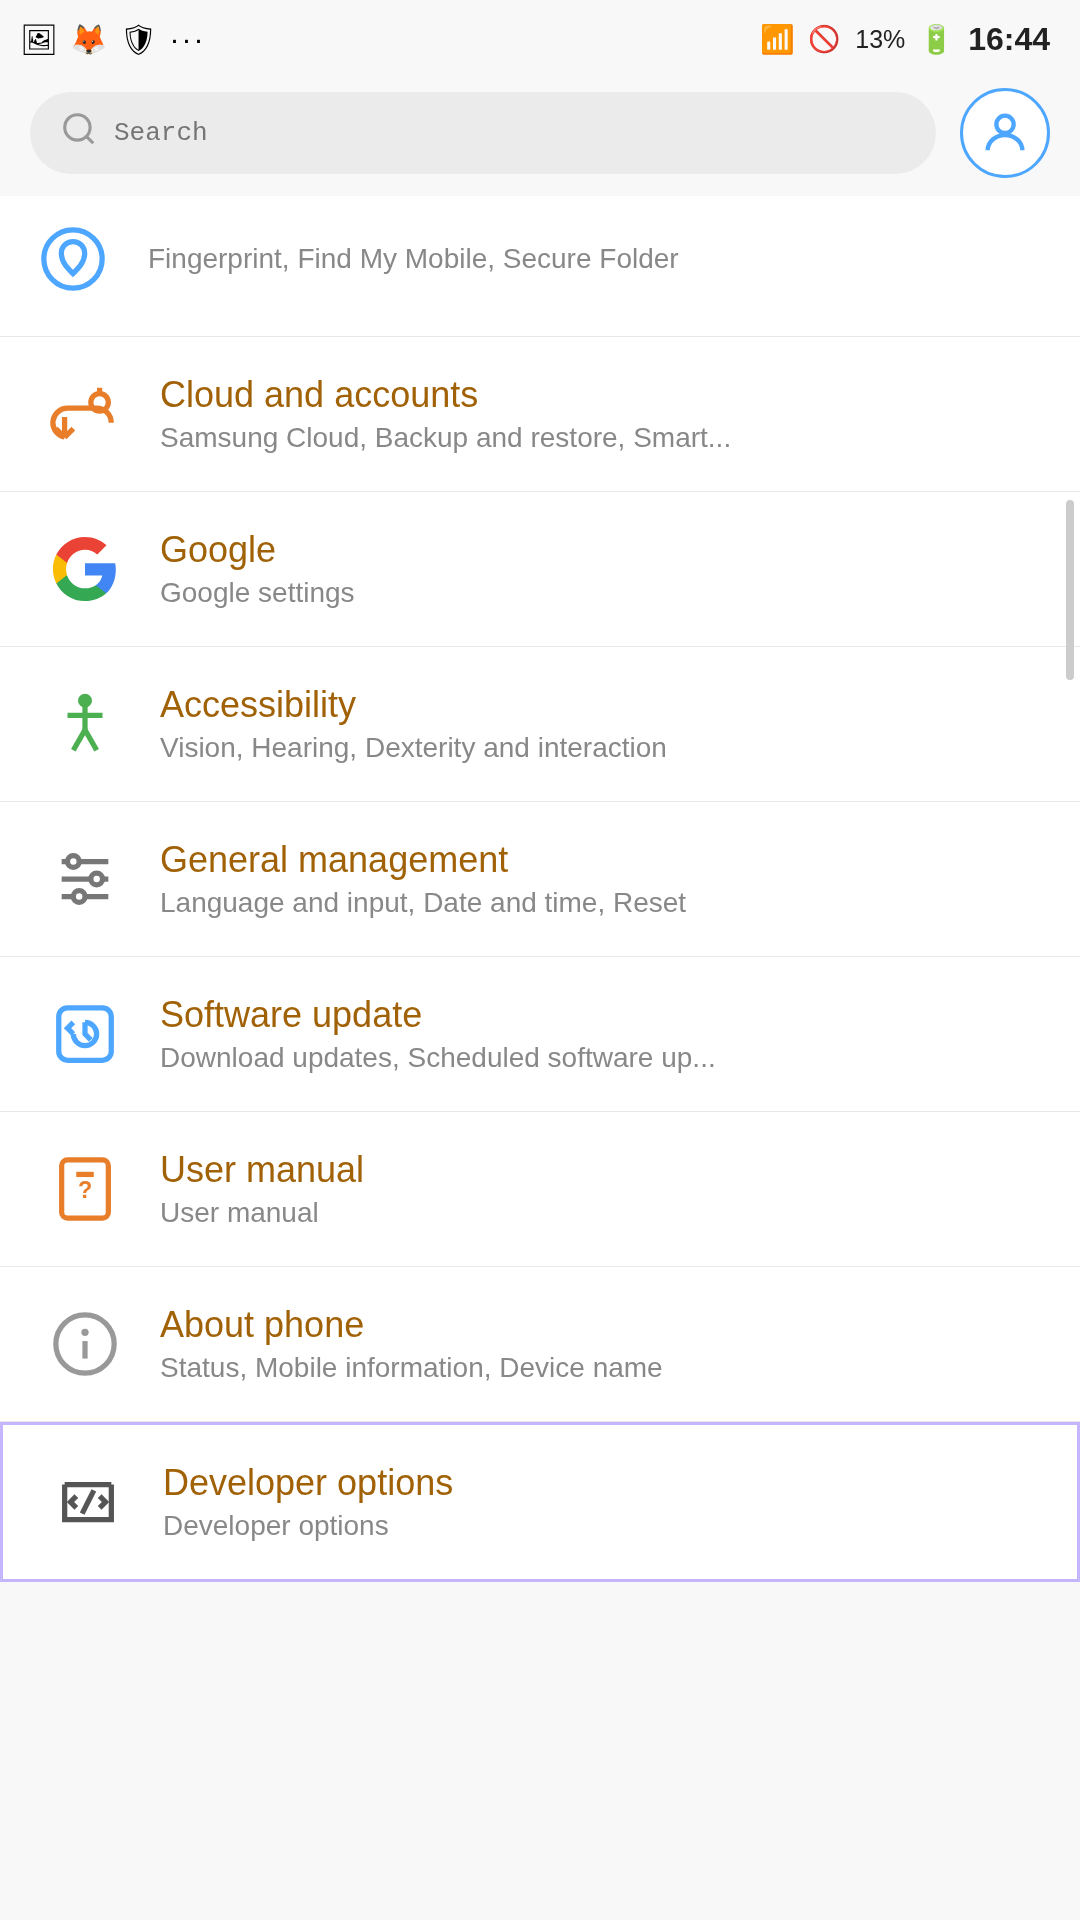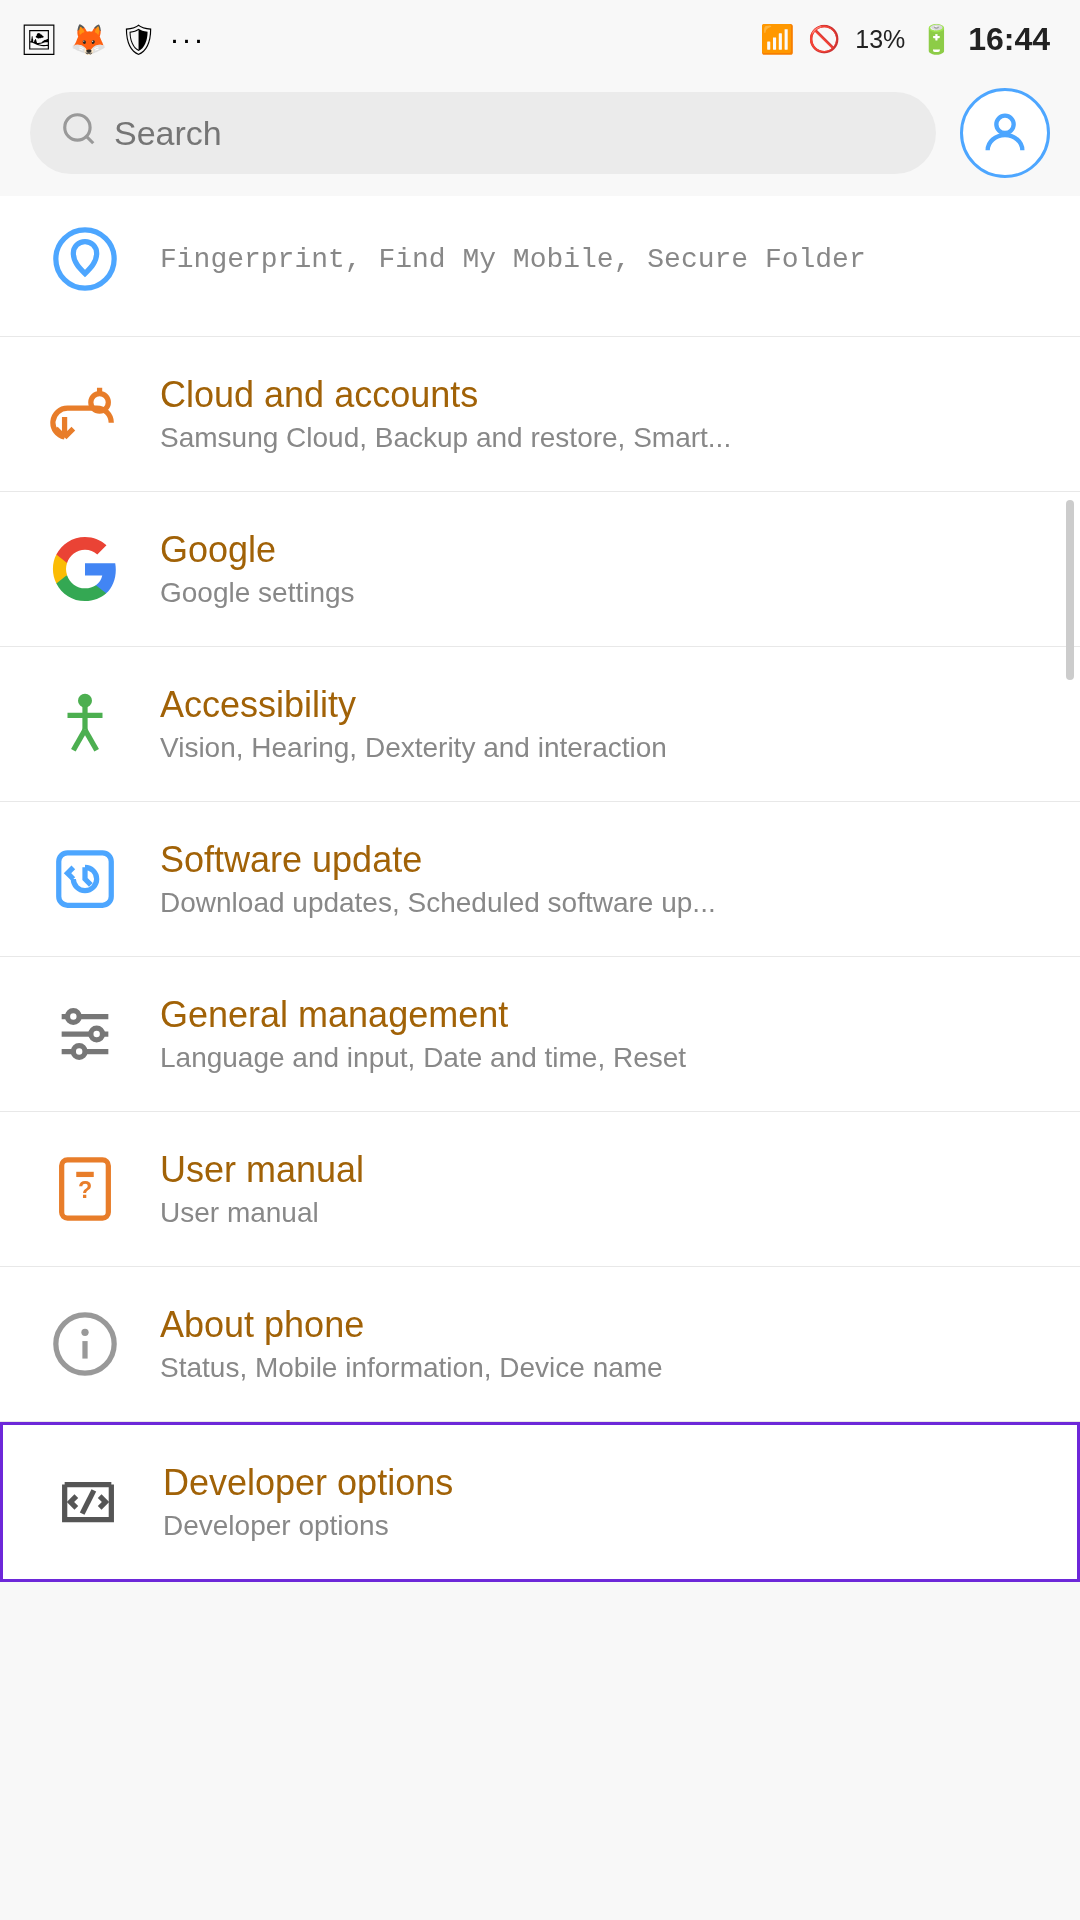--- a/index.html
+++ b/index.html
@@ -53,24 +53,25 @@
       padding: 18px 30px;
       gap: 16px;
     }
     .search-bar-icon {
       color: #999;
       font-size: 34px;
     }
     .search-bar input {
       border: none;
       background: transparent;
-      font-size: 34px;
+      font-size: 26px;
       color: #aaa;
       outline: none;
       width: 100%;
+      font-family: Liberation Mono, monospace;
     }
     .profile-btn {
       width: 90px;
       height: 90px;
       border-radius: 50%;
       border: 3px solid #4da6ff;
       display: flex;
       align-items: center;
       justify-content: center;
       background: white;
@@ -134,24 +135,23 @@
       width: 8px;
       height: 200px;
       background: #ddd;
       border-radius: 4px;
     }
 
     
     .settings-item-partial {
       display: flex;
       align-items: center;
-      padding: 18px 40px 32px 40px;
+      padding: 18px 40px 32px 28px;
       border-bottom: 1px solid #e8e8e8;
       background: white;
-      font-family: Liberation Mono, monospace;
     }
   </style>
 </head>
 <body>
 
 <div class="status-bar">
   <div class="status-left">
 
     <span style="font-size:30px;">🖼</span>
 
@@ -243,35 +243,20 @@
         <circle cx="12" cy="4" r="1.5" fill="#4caf50"></circle>
         <line x1="12" y1="5.5" x2="12" y2="14"></line>
         <line x1="6" y1="9" x2="18" y2="9"></line>
         <line x1="12" y1="14" x2="8" y2="21"></line>
         <line x1="12" y1="14" x2="16" y2="21"></line>
       </svg>
     </div>
     <div class="item-text">
       <div class="item-title">Accessibility</div>
       <div class="item-subtitle">Vision, Hearing, Dexterity and interaction</div>
-    </div>
-  </div>
-
-  <div class="settings-item">
-    <div class="item-icon">
-      <svg viewBox="0 0 24 24" width="65" height="65" fill="none" stroke="#4da6ff" stroke-width="1.8">
-        <rect x="3" y="3" width="18" height="18" rx="3" ry="3"></rect>
-        <path d="M12 8v4l2 2"></path>
-        <path d="M8 12a4 4 0 1 0 4-4"></path>
-        <path d="M8 8l-2 2 2 2"></path>
-      </svg>
-    </div>
-    <div class="item-text">
-      <div class="item-title">Software update</div>
-      <div class="item-subtitle">Download updates, Scheduled software up...</div>
     </div>
   </div>
 
   <div class="settings-item">
     <div class="item-icon">
       <svg viewBox="0 0 24 24" width="65" height="65" fill="none" stroke="#777" stroke-width="1.8">
         <line x1="4" y1="6" x2="20" y2="6"></line>
         <circle cx="8" cy="6" r="2" fill="white" stroke="#777" stroke-width="1.8"></circle>
         <line x1="4" y1="12" x2="20" y2="12"></line>
         <circle cx="16" cy="12" r="2" fill="white" stroke="#777" stroke-width="1.8"></circle>
@@ -280,20 +265,35 @@
       </svg>
     </div>
     <div class="item-text">
       <div class="item-title">General management</div>
       <div class="item-subtitle">Language and input, Date and time, Reset</div>
     </div>
   </div>
 
   <div class="settings-item">
     <div class="item-icon">
+      <svg viewBox="0 0 24 24" width="65" height="65" fill="none" stroke="#4da6ff" stroke-width="1.8">
+        <rect x="3" y="3" width="18" height="18" rx="3" ry="3"></rect>
+        <path d="M12 8v4l2 2"></path>
+        <path d="M8 12a4 4 0 1 0 4-4"></path>
+        <path d="M8 8l-2 2 2 2"></path>
+      </svg>
+    </div>
+    <div class="item-text">
+      <div class="item-title">Software update</div>
+      <div class="item-subtitle">Download updates, Scheduled software up...</div>
+    </div>
+  </div>
+
+  <div class="settings-item">
+    <div class="item-icon">
       <svg viewBox="0 0 24 24" width="65" height="65" fill="none" stroke="#e87d2a" stroke-width="1.8">
         <rect x="4" y="2" width="16" height="20" rx="2" ry="2"></rect>
         <line x1="9" y1="7" x2="15" y2="7"></line>
         <line x1="12" y1="7" x2="12" y2="7"></line>
         <text x="12" y="15" text-anchor="middle" font-size="8" fill="#e87d2a" stroke="none" font-weight="bold">?</text>
       </svg>
     </div>
     <div class="item-text">
       <div class="item-title">User manual</div>
       <div class="item-subtitle">User manual</div>
@@ -307,21 +307,21 @@
         <line x1="12" y1="8" x2="12" y2="8" stroke-width="2.5" stroke-linecap="round"></line>
         <line x1="12" y1="11" x2="12" y2="17"></line>
       </svg>
     </div>
     <div class="item-text">
       <div class="item-title">About phone</div>
       <div class="item-subtitle">Status, Mobile information, Device name</div>
     </div>
   </div>
 
-  <div class="settings-item" style="border: 3px solid #6d28d9; background: white;">
+  <div class="settings-item" style="border: 3px solid #c4b5fd; background: white;">
     <div class="item-icon">
       <svg viewBox="0 0 24 24" width="65" height="65" fill="none" stroke="#555" stroke-width="1.8">
         <path d="M4 6h16M4 6v12h16V6"></path>
         <path d="M8 10l-2 2 2 2"></path>
         <path d="M16 10l2 2-2 2"></path>
         <path d="M10 16l4-8"></path>
       </svg>
     </div>
     <div class="item-text">
       <div class="item-title">Developer options</div>

